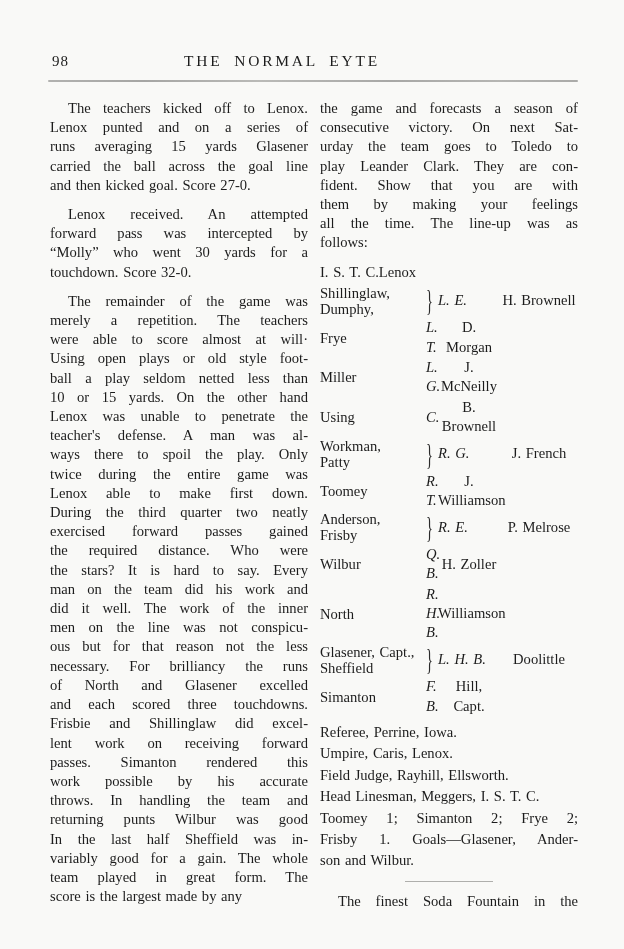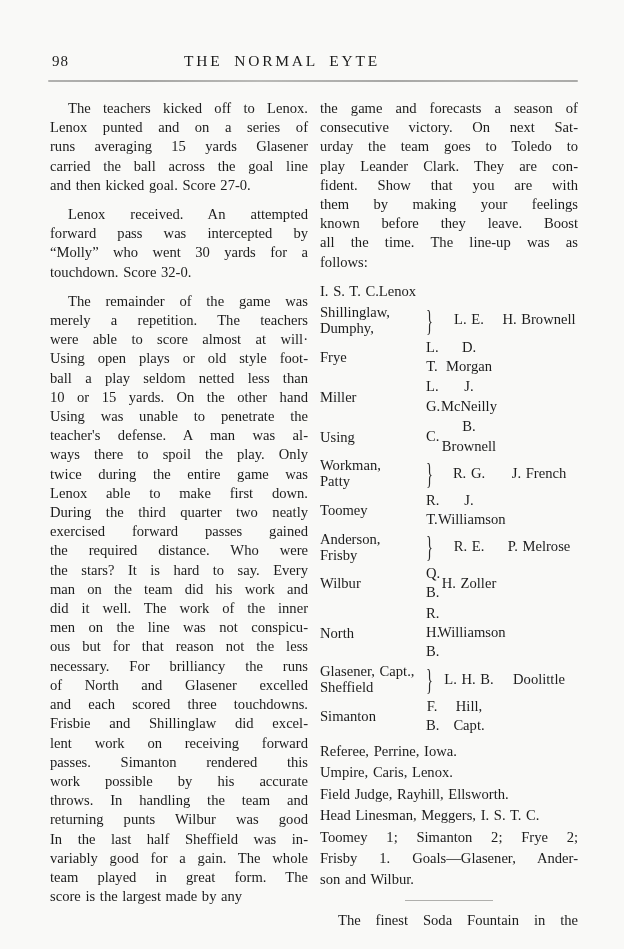--- a/index.html
+++ b/index.html
@@ -44,21 +44,21 @@
     display:grid;grid-template-columns:106px 12px 62px 1fr;
     align-items:center;margin:1.5px 0;min-height:19px;
   }
   .lu-name span{display:block;line-height:16px;}
   .lu-brace{
     font-size:29px;line-height:1;color:#2b2b2b;
     transform:scaleX(.5);transform-origin:left center;
     height:32px;display:flex;align-items:center;overflow:visible;
   }
   .lu-row:not(.double) .lu-brace{display:none;}
-  .lu-pos{text-align:center;}
+  .lu-pos{text-align:left;font-style:italic;}
   .lu-lenox{text-align:center;}
 
   .officials .line{line-height:21.4px;}
   .scoring .line{line-height:21px;}
 
   .divider{
     width:88px;height:1px;margin:9px auto 10px auto;
     background:#9c9c99;opacity:.8;
   }
   .ad .line{line-height:18.9px;}
@@ -90,21 +90,21 @@
           <div class="line">“Molly” who went 30 yards for a</div>
           <div class="line last">touchdown.  Score 32-0.</div>
         </div>
       <div class="para justify indent">
           <div class="line">The remainder of the game was</div>
           <div class="line">merely a repetition.  The teachers</div>
           <div class="line">were able to score almost at will·</div>
           <div class="line">Using open plays or old style foot-</div>
           <div class="line">ball a play seldom netted less than</div>
           <div class="line">10 or 15 yards. On the other hand</div>
-          <div class="line">Using was unable to penetrate the</div>
+          <div class="line">Lenox was unable to penetrate the</div>
           <div class="line">teacher's defense.  A man was al-</div>
           <div class="line">ways there to spoil the play.  Only</div>
           <div class="line">twice during the entire game was</div>
           <div class="line">Lenox able to make first down.</div>
           <div class="line">During the third quarter two neatly</div>
           <div class="line">exercised forward passes gained</div>
           <div class="line">the required distance.  Who were</div>
           <div class="line">the stars?  It is hard to say. Every</div>
           <div class="line">man on the team did his work and</div>
           <div class="line">did it well.  The work of the inner</div>
@@ -127,21 +127,20 @@
     </div>
 
     <div class="col right">
       <div class="para justify">
           <div class="line">the game and forecasts a season of</div>
           <div class="line">consecutive victory.  On next Sat-</div>
           <div class="line">urday the team goes to Toledo to</div>
           <div class="line">play Leander Clark. They are con-</div>
           <div class="line">fident.  Show that you are with</div>
           <div class="line">them by making your feelings</div>
-          <div class="line">known before they leave.  Boost</div>
           <div class="line">all the time.  The line-up was as</div>
           <div class="line last">follows:</div>
         </div>
 
       <div class="lineup">
         <div class="lu-head">
           <span class="home">I. S. T. C.</span>
           <span class="away">Lenox</span>
         </div>
 

